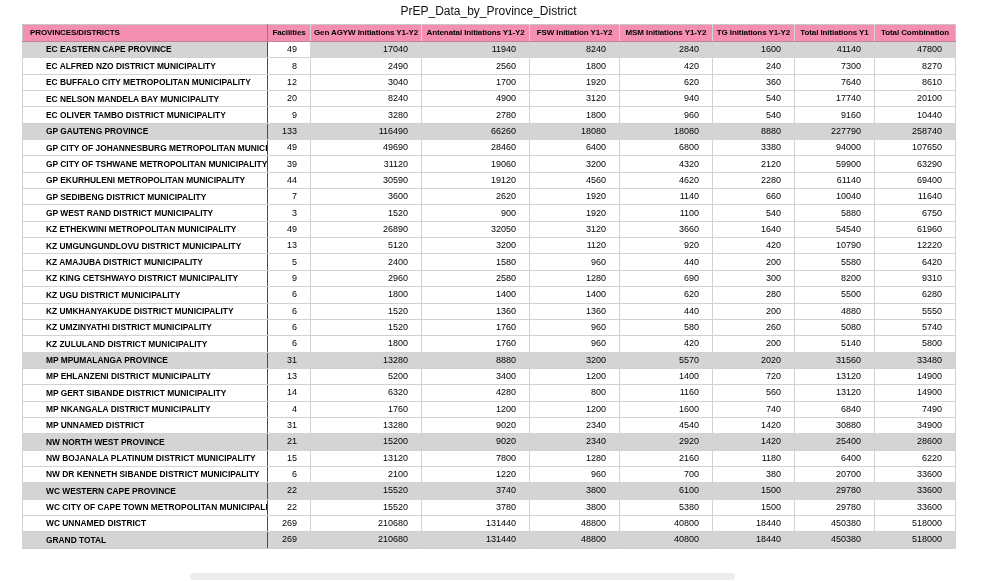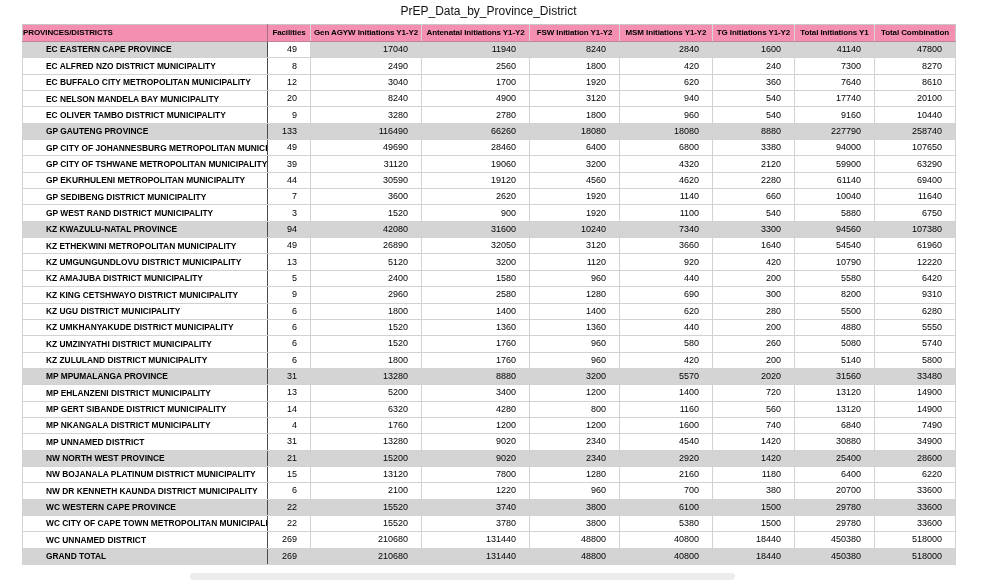--- a/index.html
+++ b/index.html
@@ -35,21 +35,21 @@
     padding: 0; line-height: 1; box-sizing: border-box;
     overflow: hidden; white-space: nowrap; vertical-align: middle;
   }
   th {
     background: var(--header-bg, #F48FB1);
     font-size: 8px; font-weight: bold; color: #000;
     border-left: 1px solid rgba(0,0,0,0.16);
     border-bottom: 1px solid #bf8399;
     letter-spacing: -0.1px;
   }
-  th.name { text-align: left; border-left: none; }
+  th.name { text-align: left; padding-left: 7px; border-left: none; }
   th.num  { text-align: center; }
   th.c0   { border-right: 1.5px solid #a96f87; }
   td {
     border: 1px solid var(--grid-border, #d2d2d2);
     font-size: 9px; background: #fff;
   }
   td.name {
     font-weight: bold; font-size: 8.4px; padding-left: 23px;
     border-right: 1.5px solid var(--frozen-divider, #4a4a4a);
   }
@@ -208,31 +208,20 @@
         <td class="c0 name">GP WEST RAND DISTRICT MUNICIPALITY</td>
         <td class="c1 num">3</td>
         <td class="c2 num">1520</td>
         <td class="c3 num">900</td>
         <td class="c4 num">1920</td>
         <td class="c5 num">1100</td>
         <td class="c6 num">540</td>
         <td class="c7 num">5880</td>
         <td class="c8 num">6750</td>
       </tr>
-      <tr class="province">
-        <td class="c0 name">KZ KWAZULU-NATAL PROVINCE</td>
-        <td class="c1 num">94</td>
-        <td class="c2 num">42080</td>
-        <td class="c3 num">31600</td>
-        <td class="c4 num">10240</td>
-        <td class="c5 num">7340</td>
-        <td class="c6 num">3300</td>
-        <td class="c7 num">94560</td>
-        <td class="c8 num">107380</td>
-      </tr>
       <tr class="district">
         <td class="c0 name">KZ ETHEKWINI METROPOLITAN MUNICIPALITY</td>
         <td class="c1 num">49</td>
         <td class="c2 num">26890</td>
         <td class="c3 num">32050</td>
         <td class="c4 num">3120</td>
         <td class="c5 num">3660</td>
         <td class="c6 num">1640</td>
         <td class="c7 num">54540</td>
         <td class="c8 num">61960</td>
@@ -385,21 +374,21 @@
         <td class="c1 num">15</td>
         <td class="c2 num">13120</td>
         <td class="c3 num">7800</td>
         <td class="c4 num">1280</td>
         <td class="c5 num">2160</td>
         <td class="c6 num">1180</td>
         <td class="c7 num">6400</td>
         <td class="c8 num">6220</td>
       </tr>
       <tr class="district">
-        <td class="c0 name">NW DR KENNETH KAUNDA DISTRICT MUNICIPALITY</td>
+        <td class="c0 name">NW DR KENNETH SIBANDE DISTRICT MUNICIPALITY</td>
         <td class="c1 num">6</td>
         <td class="c2 num">2100</td>
         <td class="c3 num">1220</td>
         <td class="c4 num">960</td>
         <td class="c5 num">700</td>
         <td class="c6 num">380</td>
         <td class="c7 num">20700</td>
         <td class="c8 num">33600</td>
       </tr>
       <tr class="province">

